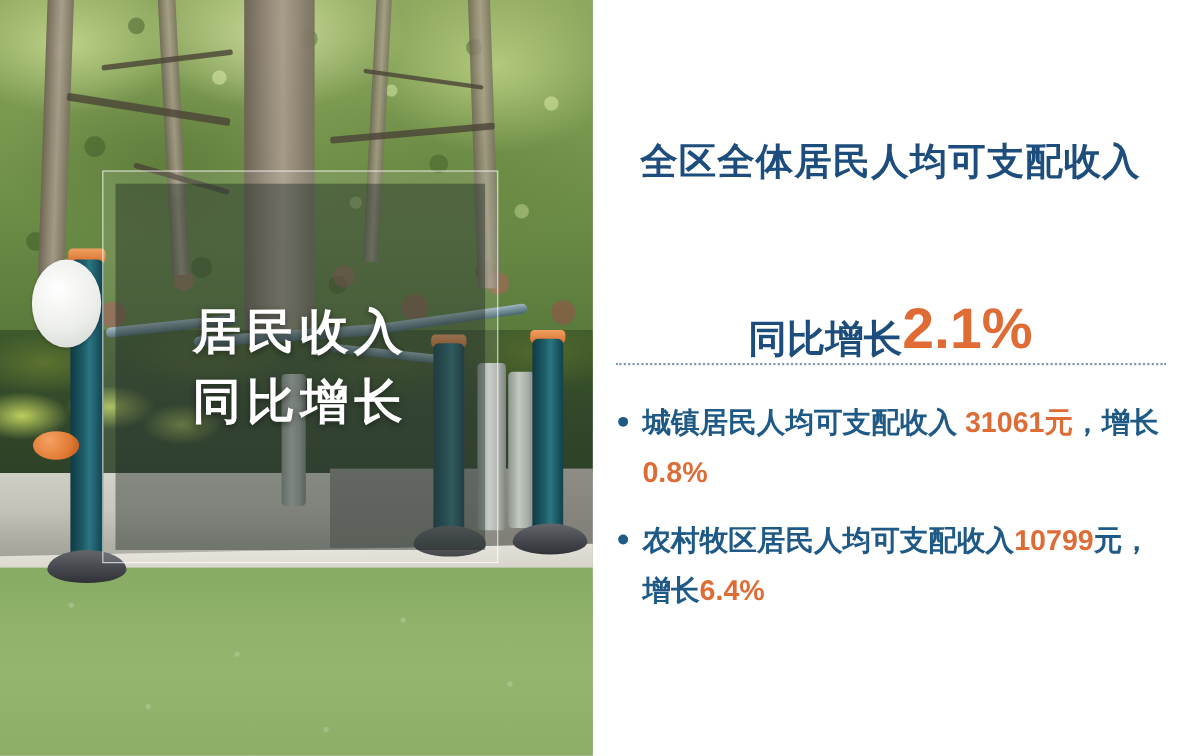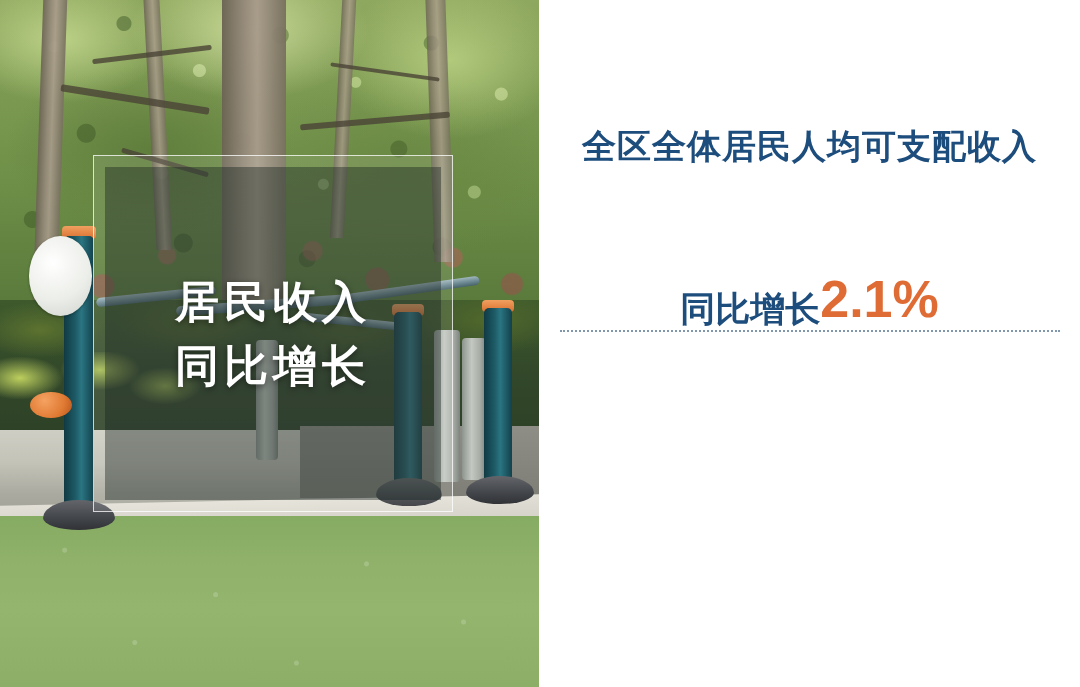--- a/index.html
+++ b/index.html
@@ -265,15 +265,26 @@
 
     <div class="headline">全区全体居民人均可支配收入</div>
 
 
     <div class="growth">
       <span class="lbl">同比增长</span><span class="val">2.1%</span>
     </div>
 
     <div class="divider"></div>
 
+    <div class="bullets">
+
+      <div class="bullet">
+        <span class="dot"></span><span>城镇居民人均可支配收入 </span><span class="hl">31061元</span><span>，增长</span><span class="hl">0.8%</span>
+      </div>
+
+      <div class="bullet">
+        <span class="dot"></span><span>农村牧区居民人均可支配收入</span><span class="hl">10799</span><span>元，增长</span><span class="hl">6.4%</span>
+      </div>
+
+    </div>
   </div>
 
 </div>
 
 </body></html>

